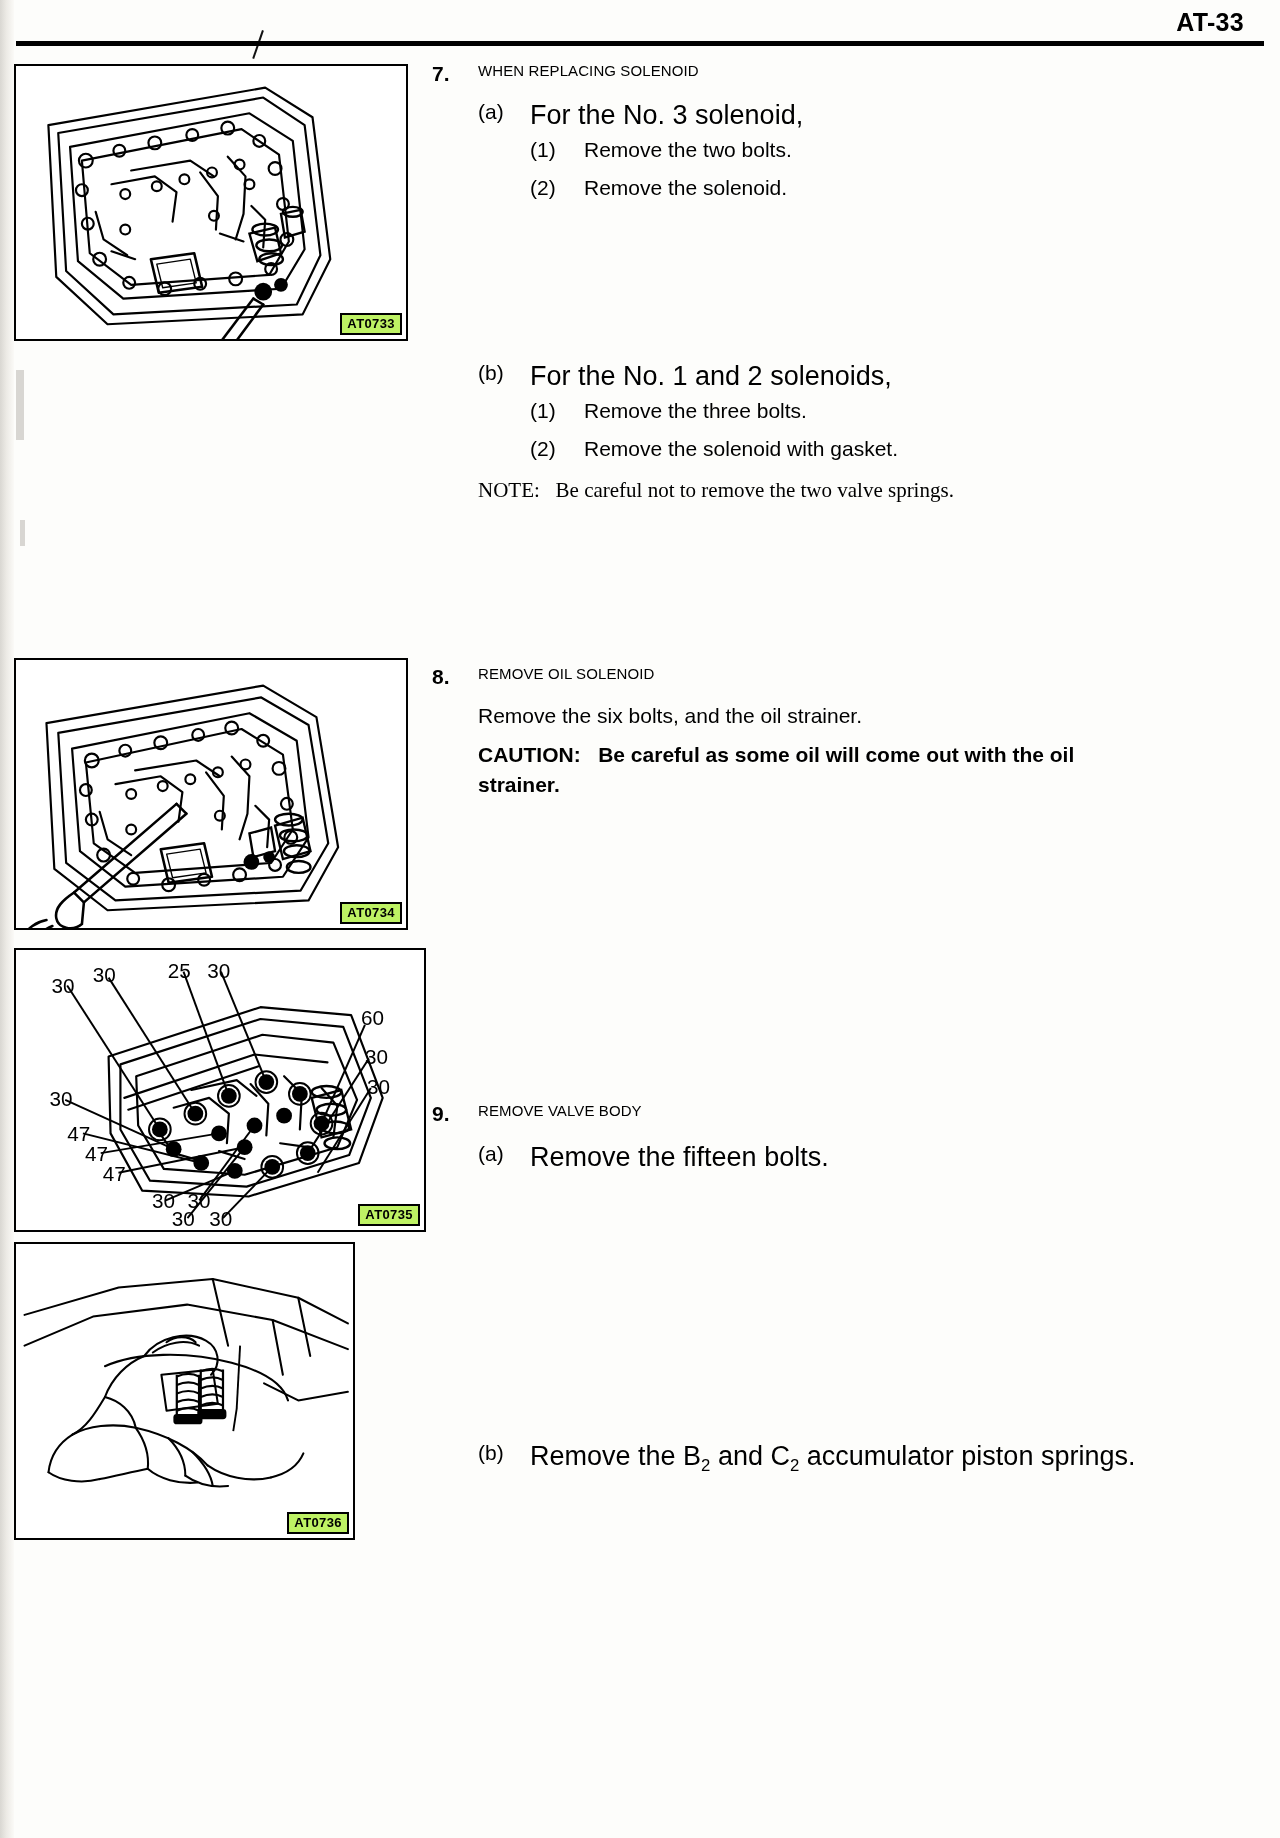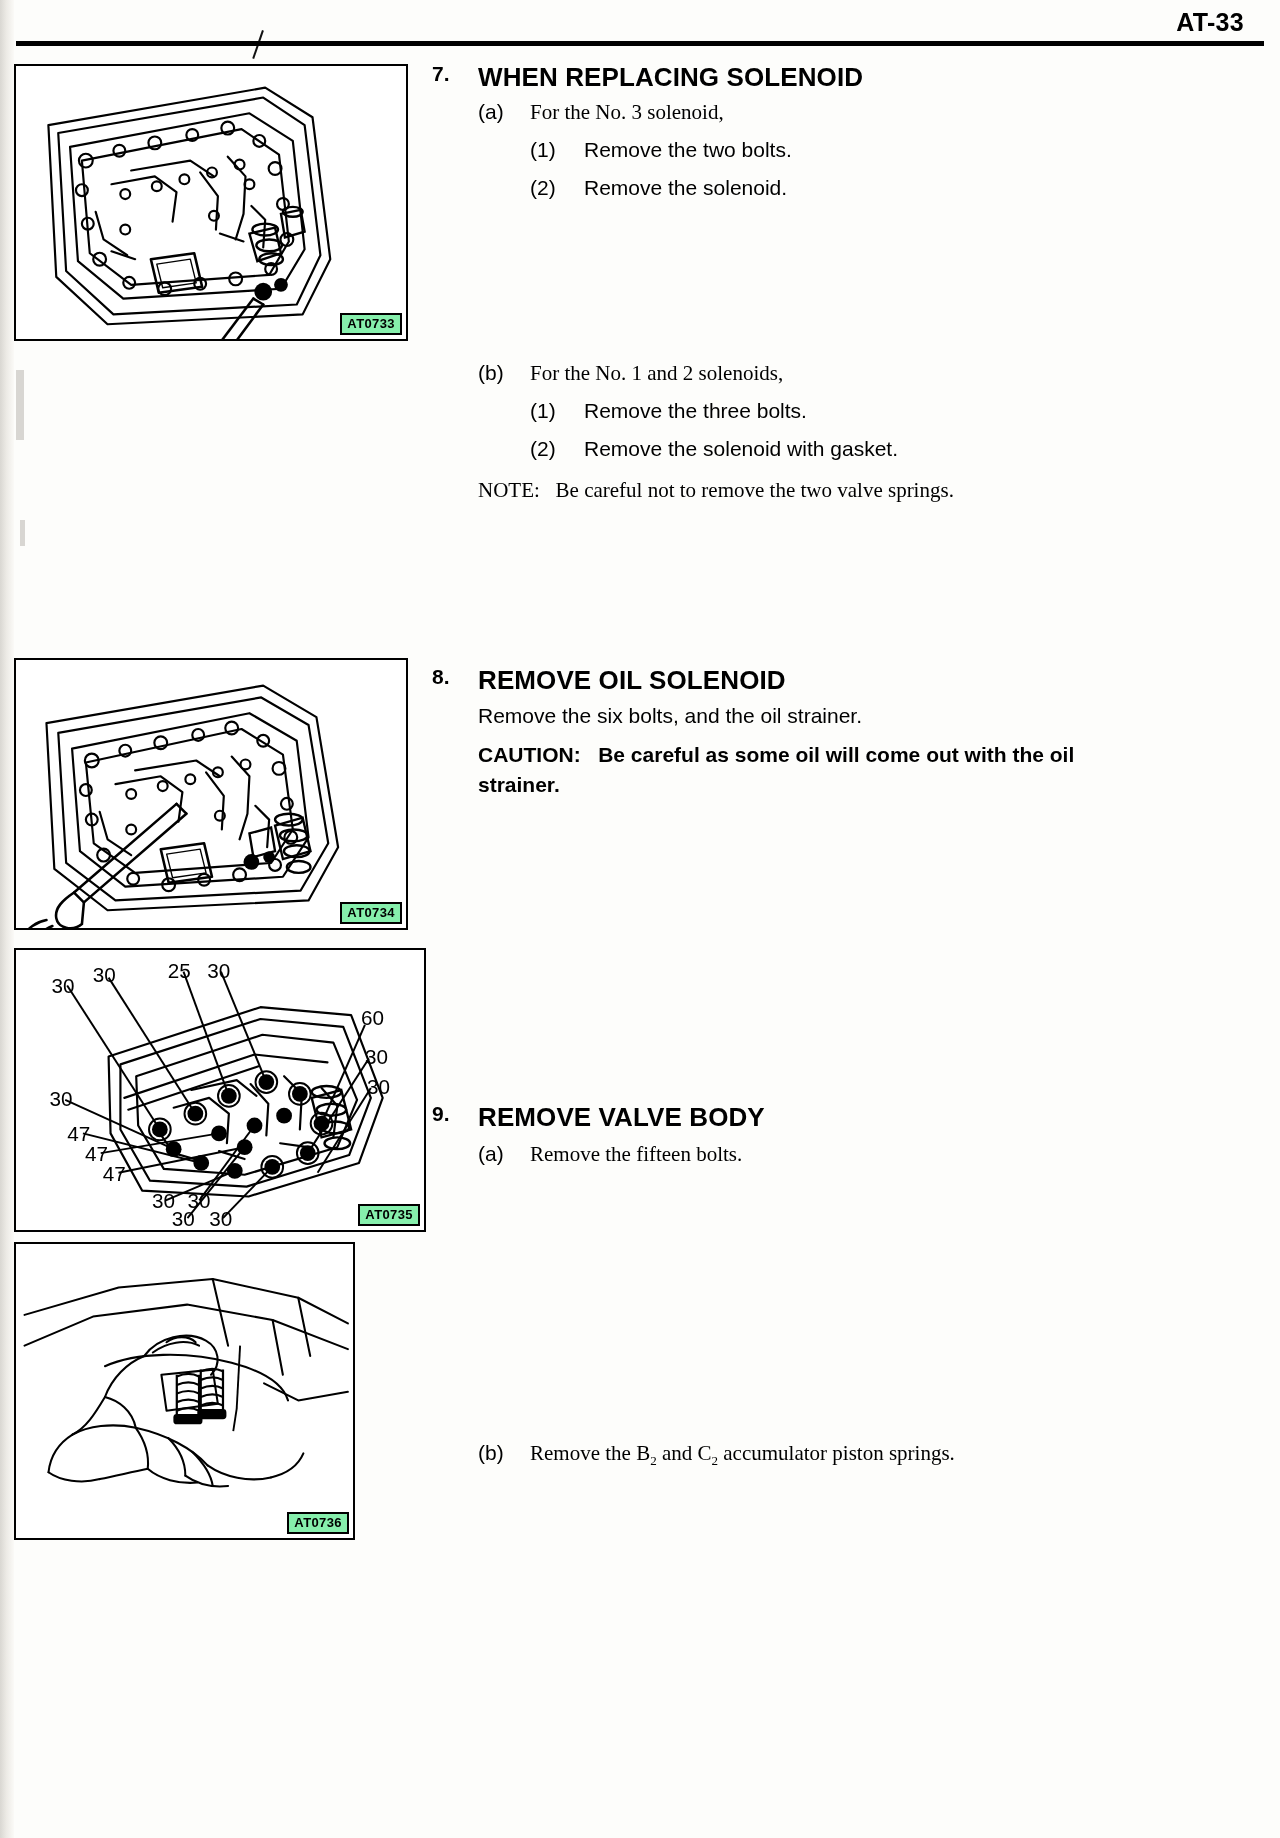--- a/index.html
+++ b/index.html
@@ -45,47 +45,47 @@
 
   
   .figure {
     position:absolute;
     border:2.5px solid #000;
     background:#fff;
     overflow:hidden;
   }
   .fig-label {
     position:absolute; right:4px; bottom:4px;
-    border:2px solid #000; background:#86efac;
+    border:2px solid #000; background:#bef264;
     font-size:13px; font-weight:600; letter-spacing:0.4px;
     padding:1px 5px 2px 5px;
     font-family:"Liberation Sans", sans-serif;
     text-align:right;
   }
   .figure svg { display:block; width:100%; height:100%; }
 
   
   .textcol { position:absolute; left:432px; width:836px; }
   .step { position:absolute; left:0; width:640px; }
   .step-num {
     position:absolute; left:0; top:0;
     font-size:21px; font-weight:bold;
   }
   .step-title {
     position:absolute; left:46px; top:0;
-    font-size:26px; font-weight:bold; letter-spacing:0.1px;
+    font-size:15px; font-weight:normal; letter-spacing:0.1px;
     white-space:nowrap;
   }
   .sub-mark {
     position:absolute; left:46px; top:0;
     font-size:21px;
   }
   .sub-text {
     position:absolute; left:98px; top:0;
-    font-size:21px; white-space:nowrap;font-family:Liberation Serif, serif;
+    font-size:27px; white-space:nowrap;
   }
   .sub2-mark {
     position:absolute; left:98px; top:0;
     font-size:21px;
   }
   .sub2-text {
     position:absolute; left:152px; top:0;
     font-size:21px; white-space:nowrap;
   }
   .plain-text {

